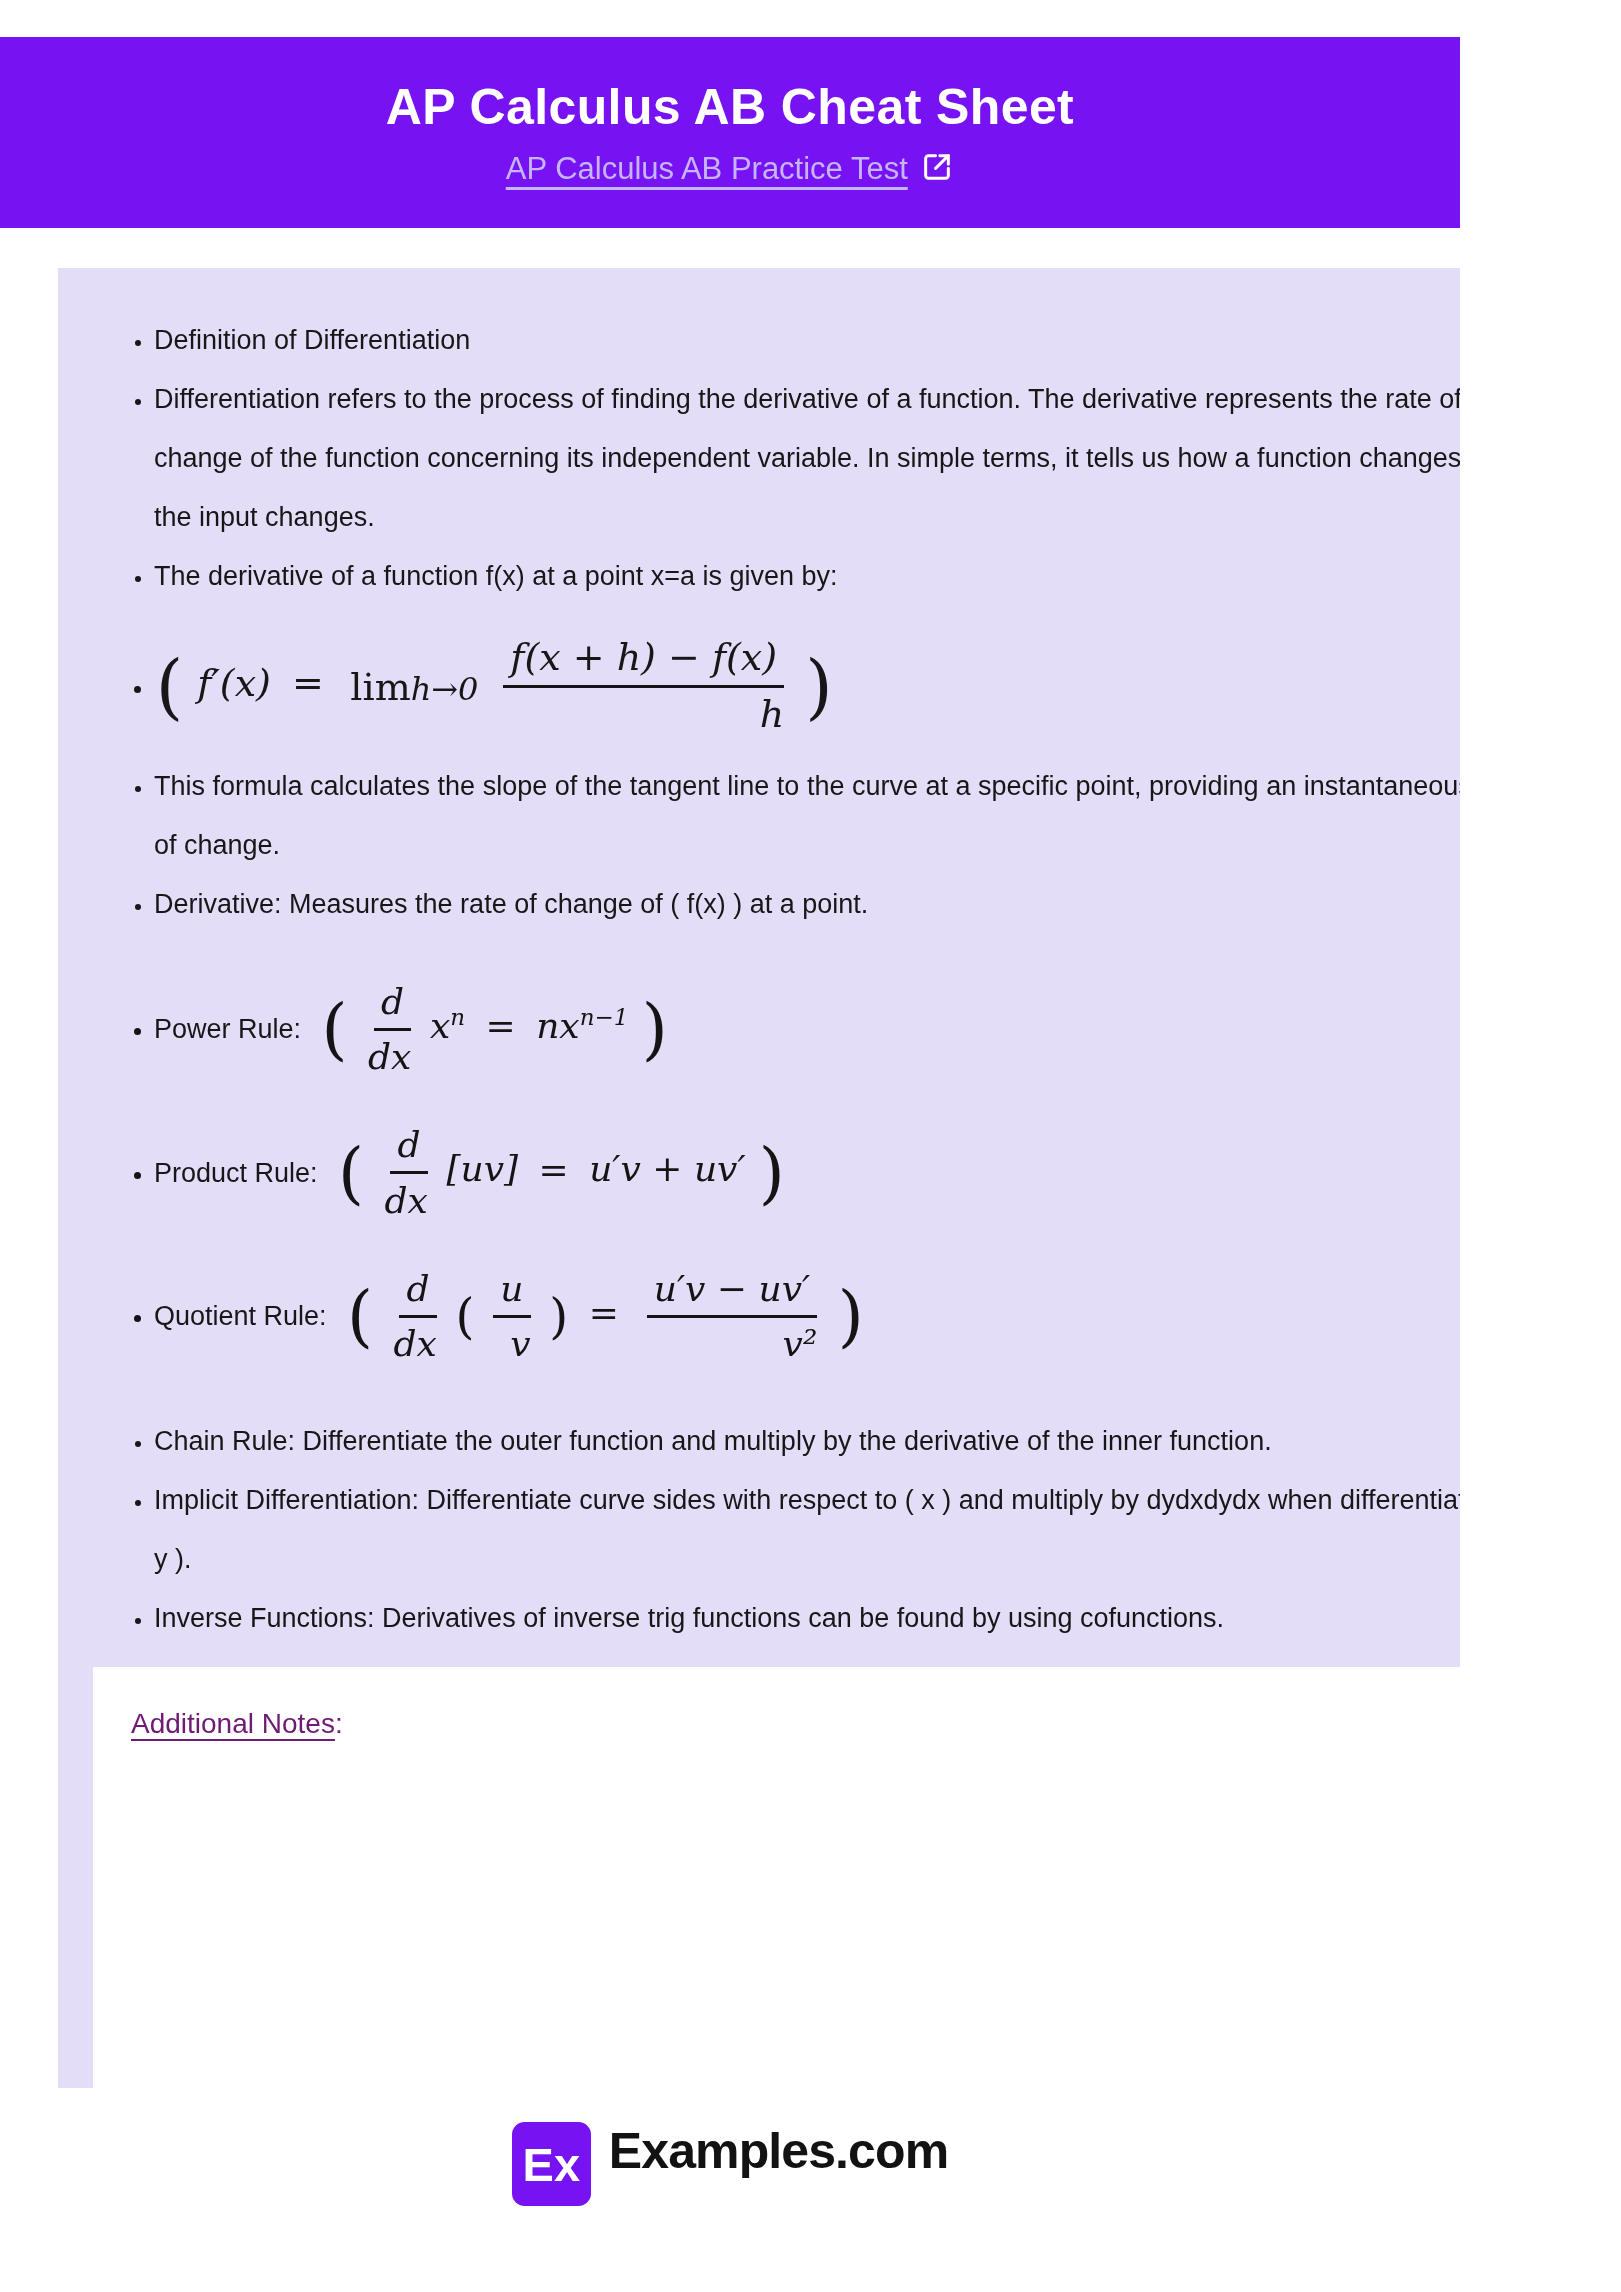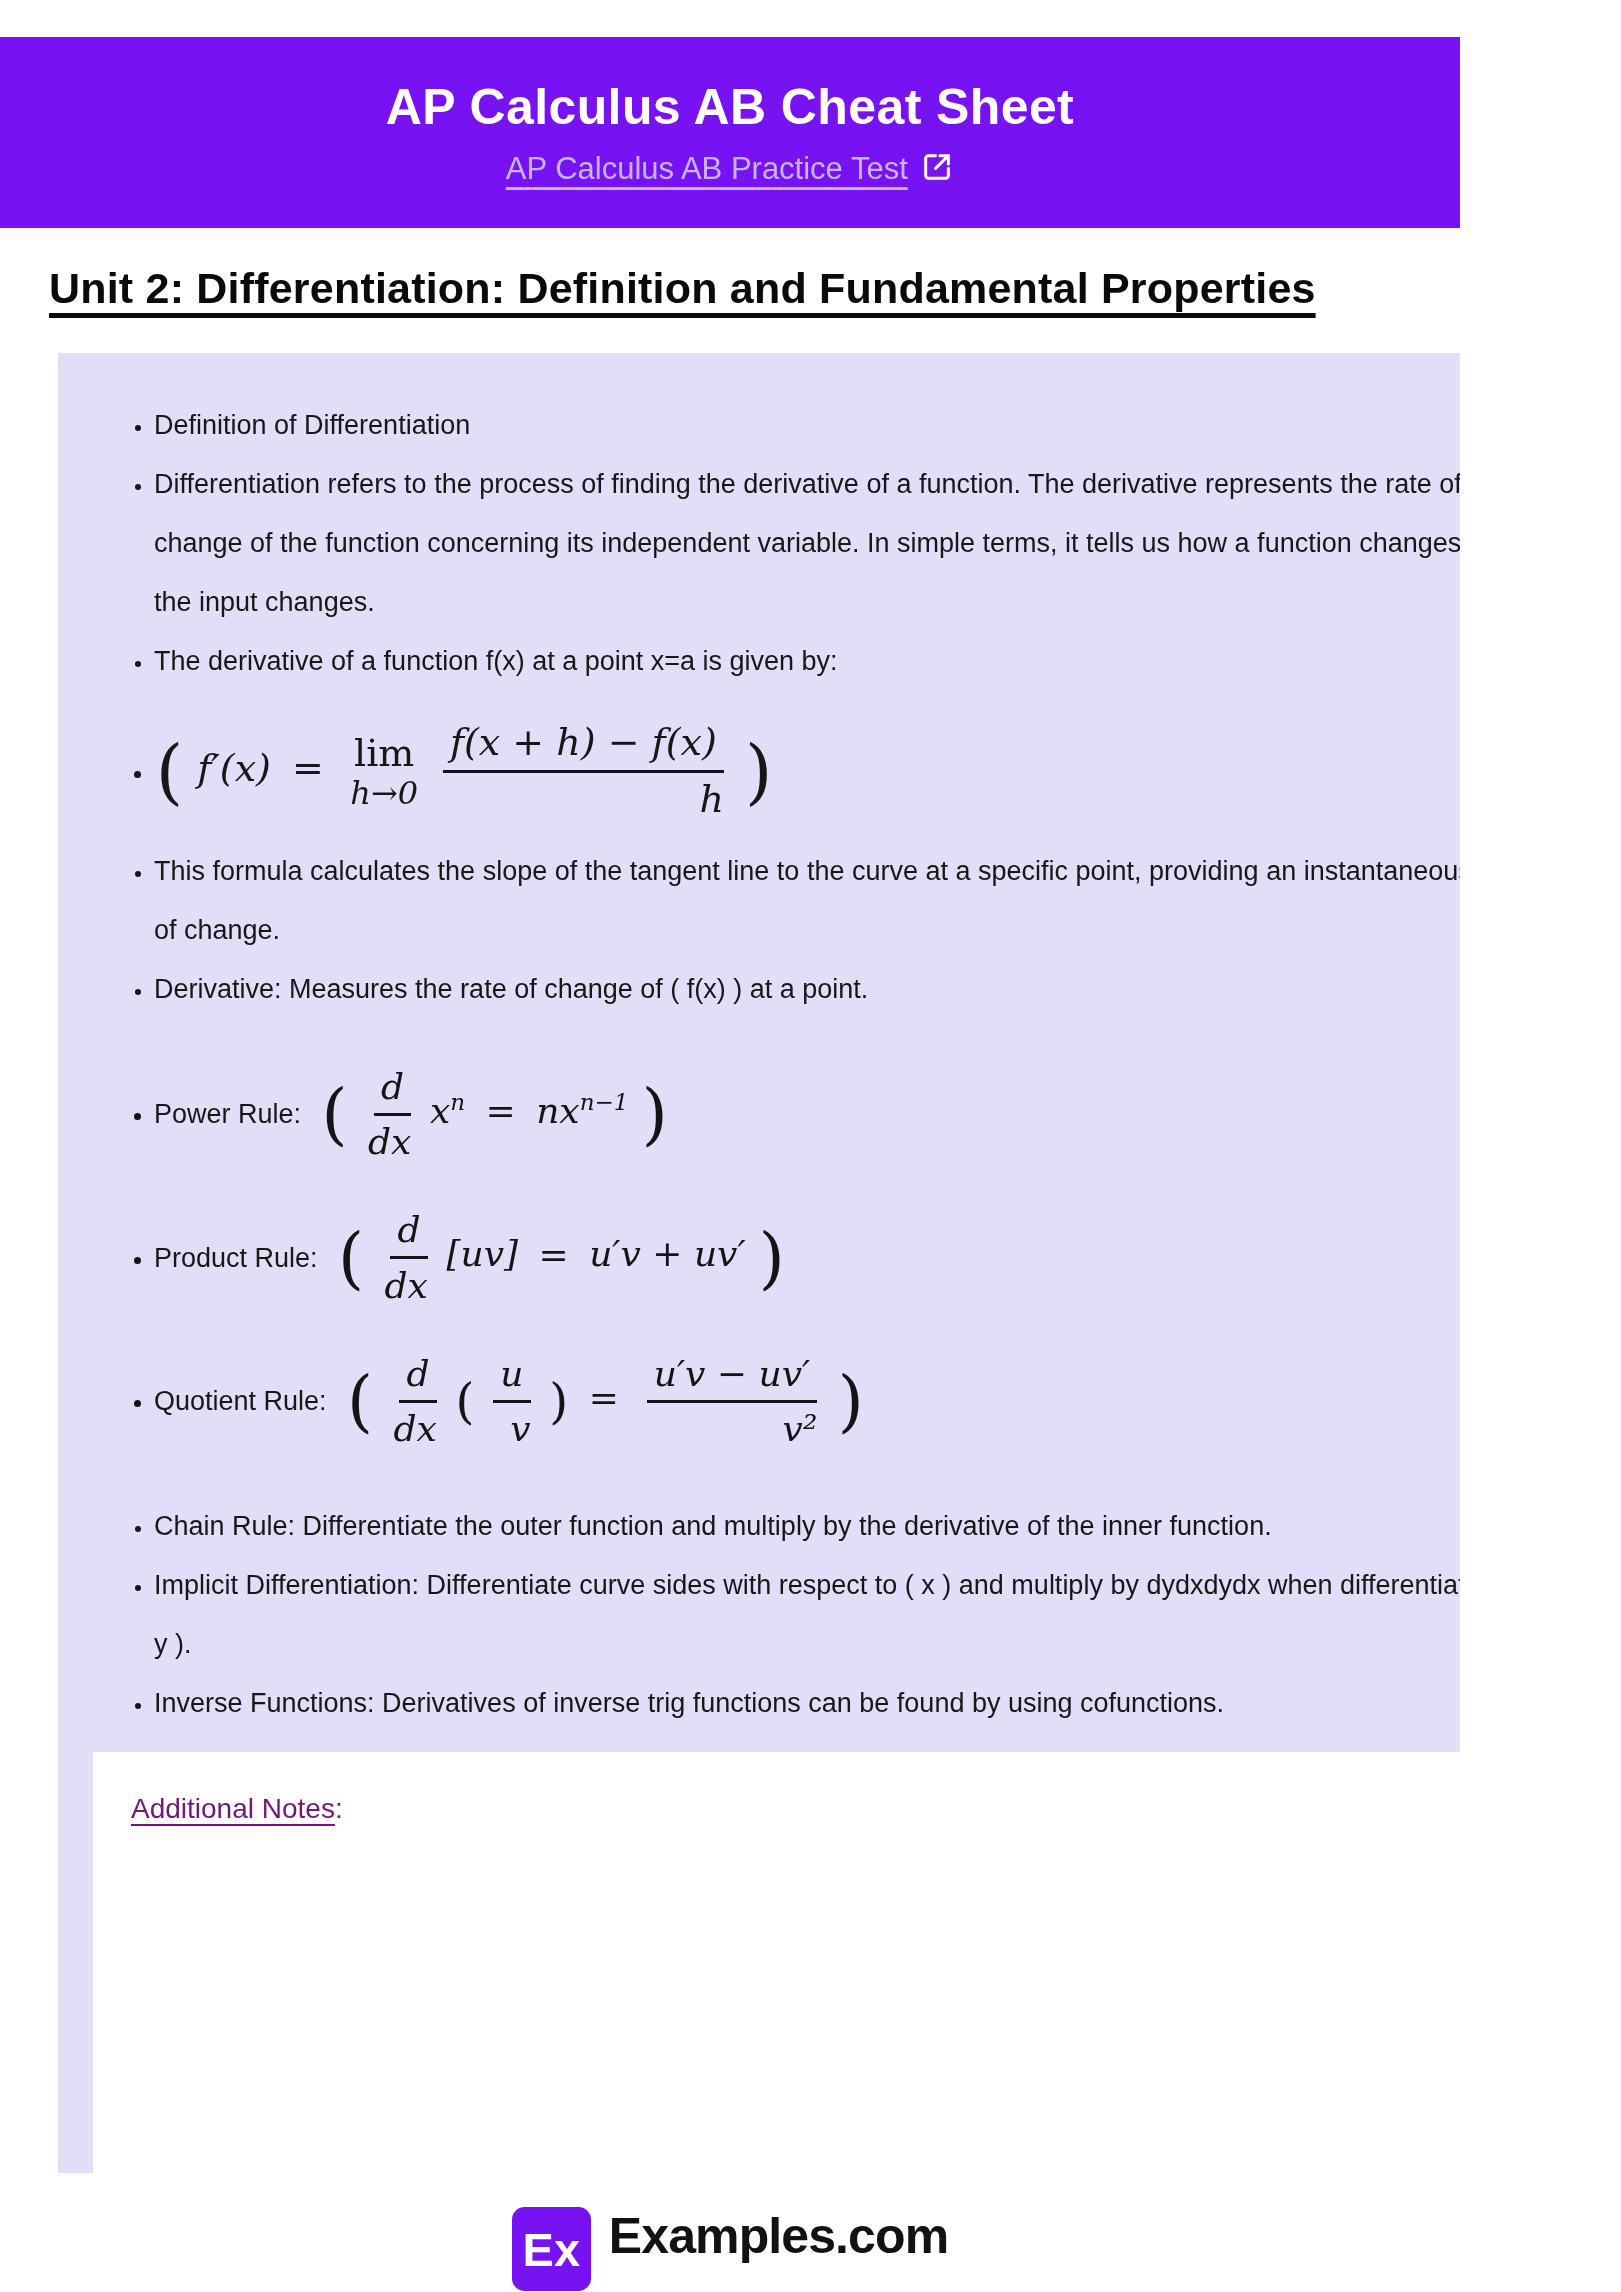--- a/index.html
+++ b/index.html
@@ -57,21 +57,21 @@
     font-family:"Liberation Sans", sans-serif; font-style:normal;
     font-size:27px; color:#171717; margin-right:7.2px;
   }
   .frac {
     display:inline-flex; flex-direction:column; align-items:flex-end;
     vertical-align:middle; line-height:1.15; margin:0 7.2px;
   }
   .frac .num { padding:0 7.2px 5.4px; border-bottom:3.6px solid #141414; }
   .frac .den { padding-top:5.4px; }
   .lim {
-    display:inline-flex; flex-direction:column; align-items:center;
+    display:inline-flex; flex-direction:row; align-items:center;
     vertical-align:middle; line-height:1; font-style:normal; margin:0 5.4px;
   }
   .lim .lim-sub { font-size:32px; font-style:italic; margin-top:5.4px; }
   .bigp {
     font-style:normal; font-size:1.85em; font-weight:400;
     vertical-align:middle; line-height:0; display:inline-block; margin:0 1.8px;
   }
   .midp {
     font-style:normal; font-size:1.35em; font-weight:400;
     vertical-align:middle; line-height:0; display:inline-block;
@@ -111,21 +111,20 @@
     <a class="banner-link">
       <span class="link-text">AP Calculus AB Practice Test</span>
       <svg class="ext-icon" viewBox="0 0 24 24" fill="none" stroke="#ffffff" stroke-width="2.1" stroke-linecap="round" stroke-linejoin="round">
         <path d="M20 13v5a2 2 0 0 1-2 2H6a2 2 0 0 1-2-2V6a2 2 0 0 1 2-2h5"></path>
         <path d="M14 4h6v6"></path>
         <path d="M20 4l-9 9"></path>
       </svg>
     </a>
   </header>
 
-  <h2 class="section-title">Unit 2: Differentiation: Definition and Fundamental Properties</h2>
 
   <section class="content-box">
     <ul>
 
       <li>Definition of Differentiation</li>
       <li>Differentiation refers to the process of finding the derivative of a function. The derivative represents the rate of change of the function concerning its independent variable. In simple terms, it tells us how a function changes as the input changes.</li>
       <li>The derivative of a function f(x) at a point x=a is given by:</li>
 
       <li class="formula-li">
         <span class="bigp">(</span>

